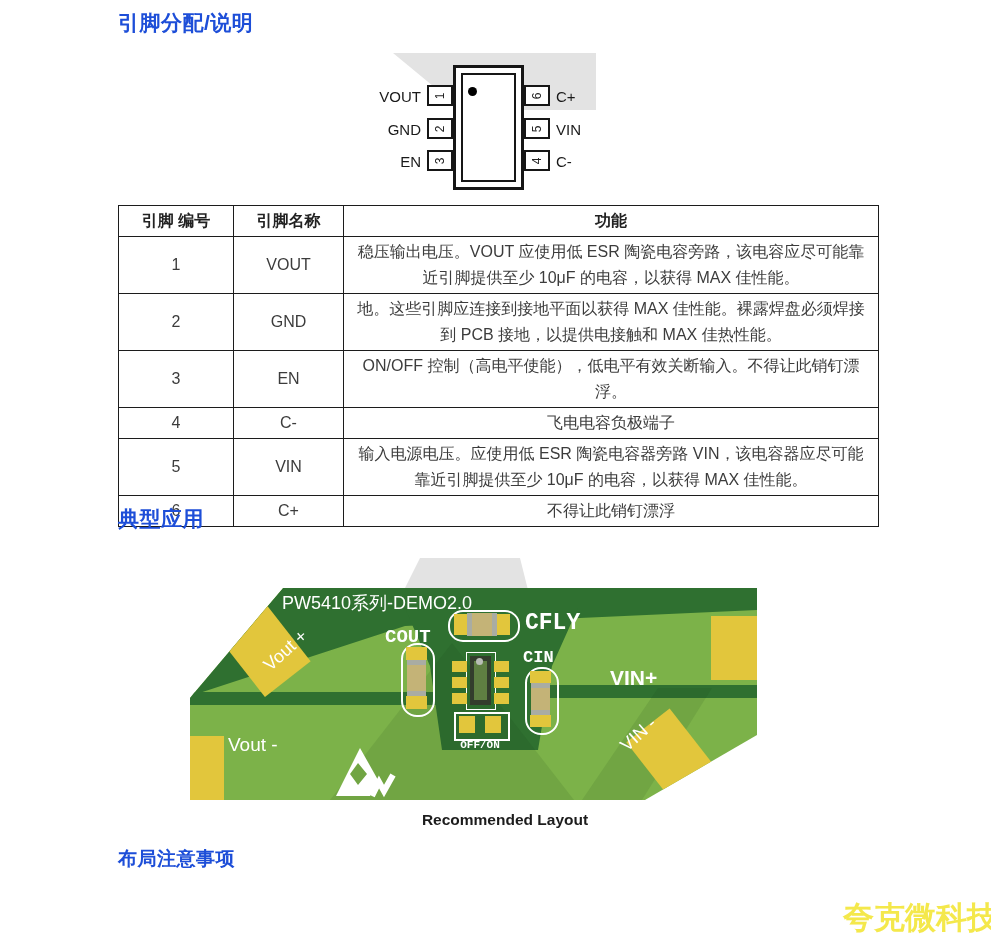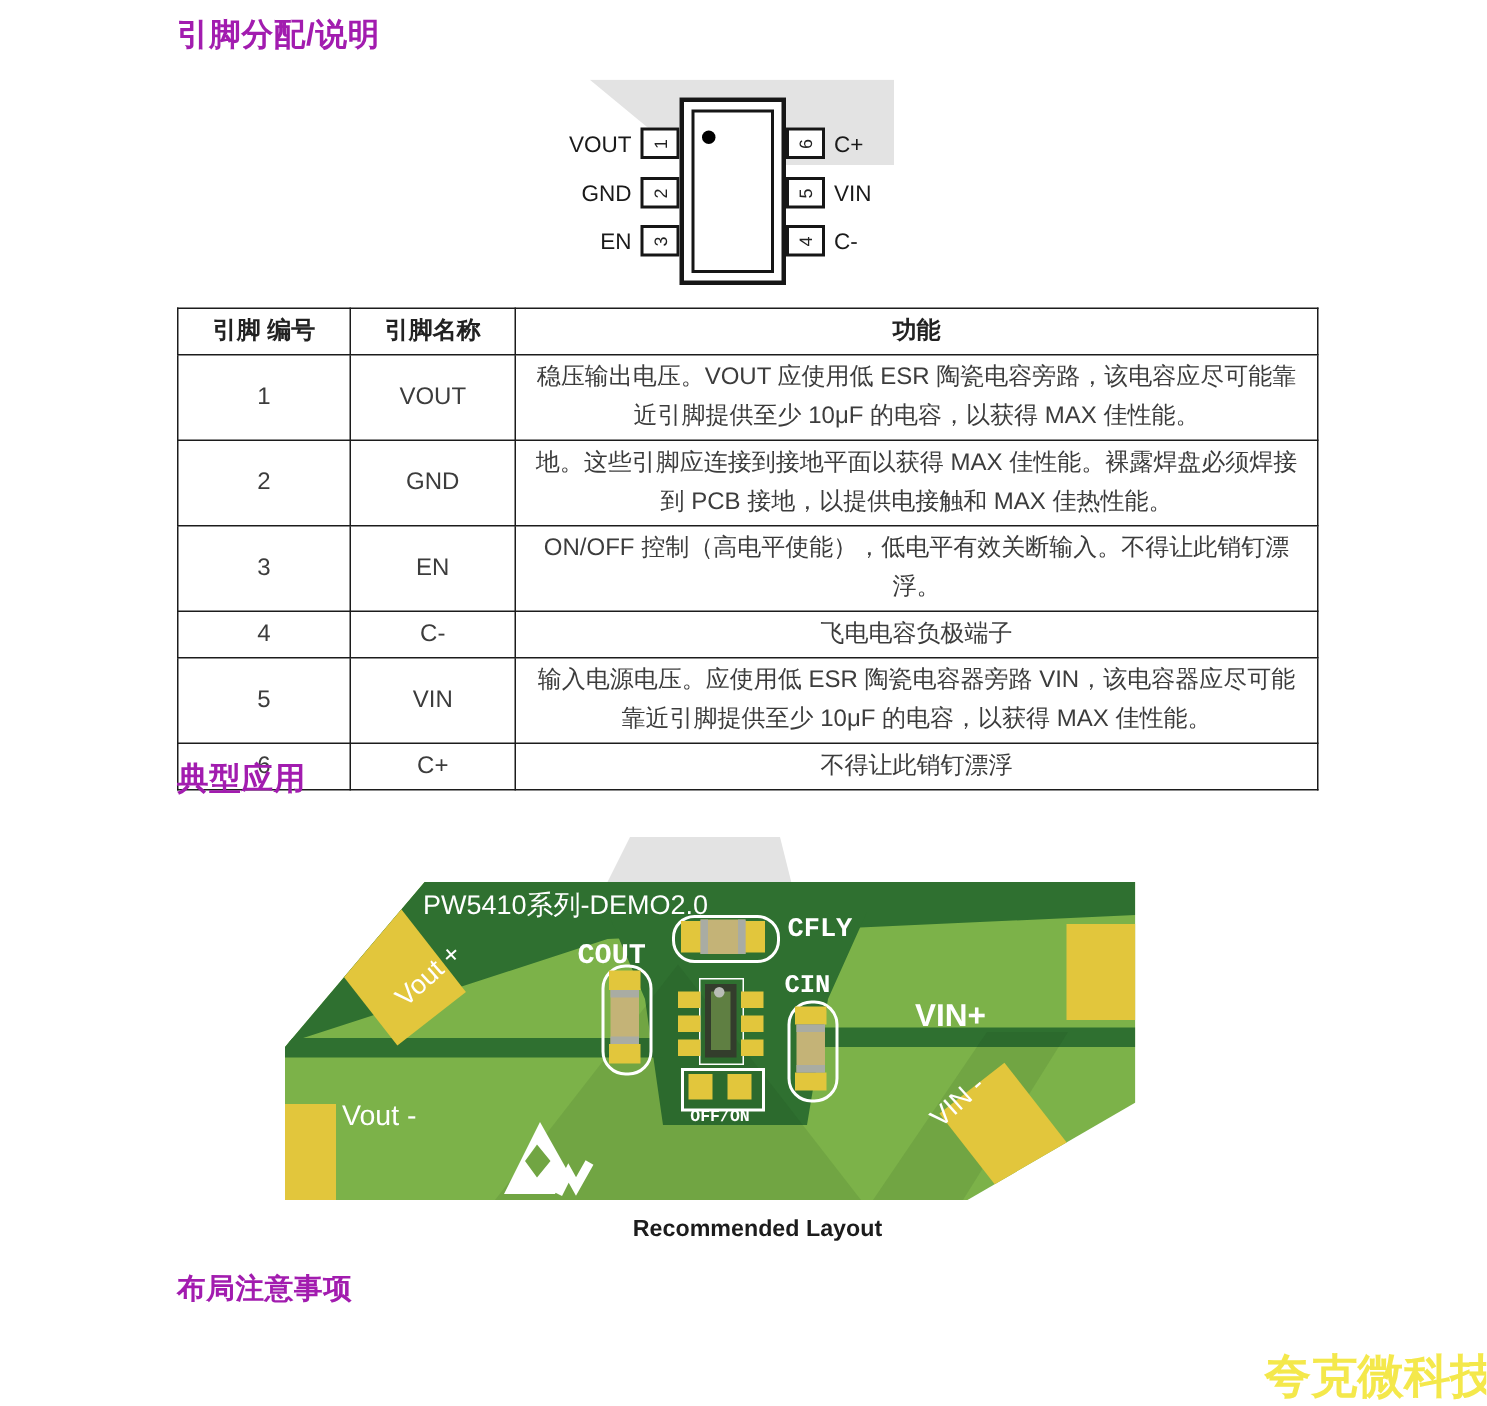--- a/index.html
+++ b/index.html
@@ -1,21 +1,21 @@
 <!DOCTYPE html>
 <html><head>
 <meta charset="utf-8">
 <style>
   html,body{margin:0;padding:0;background:#fff;}
   #page{position:relative;width:991px;height:937px;background:#fff;overflow:hidden;
         font-family:"Liberation Sans",sans-serif;color:#3b3b3b;}
   .abs{position:absolute;}
 
   
-  .sec-head{position:absolute;left:118px;color:#a21caf;font-weight:bold;font-size:21px;letter-spacing:.5px;}
+  .sec-head{position:absolute;left:118px;color:#1d4ed8;font-weight:bold;font-size:21px;letter-spacing:.5px;}
 
   
   .wm-shape{position:absolute;background:#E3E3E3;}
 
   
   .pkg-outer{position:absolute;left:453px;top:65px;width:65px;height:119px;border:3px solid #161616;background:#fff;}
   .pkg-inner{position:absolute;left:461px;top:73px;width:51px;height:105px;border:2px solid #161616;background:#fff;}
   .pin1-dot{position:absolute;left:468px;top:87px;width:9px;height:9px;border-radius:50%;background:#000;}
   .pin-box{position:absolute;width:22px;height:17px;border:2.5px solid #161616;background:#fff;
            display:flex;align-items:center;justify-content:center;}
@@ -187,21 +187,21 @@
     <div class="abs" style="left:280px;top:68px;width:21px;height:49px;background:#333D2C;"></div>
     <div class="abs" style="left:284px;top:73px;width:13px;height:39px;background:#5F7F42;"></div>
     <div class="abs" style="left:286px;top:70px;width:7px;height:7px;border-radius:50%;background:#B9BDB6;"></div>
 
     <div class="silk" style="left:264px;top:124px;width:52px;height:25px;"></div>
     <div class="pad" style="left:269px;top:128px;width:16px;height:17px;"></div>
     <div class="pad" style="left:295px;top:128px;width:16px;height:17px;"></div>
 
     <div class="silktext" style="left:92px;top:3px;font-size:18px;">PW5410系列-DEMO2.0</div>
     <div class="silktext mono" style="left:195px;top:38px;font-size:19px;">COUT</div>
-    <div class="silktext mono" style="left:335px;top:22px;font-size:18px;">CFLY</div>
+    <div class="silktext mono" style="left:335px;top:22px;font-size:23px;">CFLY</div>
     <div class="silktext mono" style="left:333px;top:60px;font-size:17px;">CIN</div>
     <div class="silktext" style="left:420px;top:78px;font-size:21px;font-weight:bold;">VIN+</div>
     <div class="silktext" style="left:70px;top:52px;font-size:18px;transform:rotate(-42deg);">Vout +</div>
     <div class="silktext" style="left:38px;top:98px;font-size:19px;margin-top:48px;">Vout -</div>
     <div class="silktext" style="left:428px;top:136px;font-size:18px;transform:rotate(-42deg);">VIN -</div>
     <div class="silktext mono" style="left:258px;top:151px;width:64px;text-align:center;font-size:11px;">OFF/ON</div>
 
     <svg class="abs" style="left:140px;top:158px;" width="72" height="52" viewBox="0 0 72 52">
       <path d="M6 50 L30 2 L48 34 L40 50 Z M28 17 L37 28 L28 39 L20 28 Z" fill="#ffffff" fill-rule="evenodd"></path>
       <polyline points="42,50 49,36 54,45 63,29" stroke="#ffffff" stroke-width="6" fill="none"></polyline>

